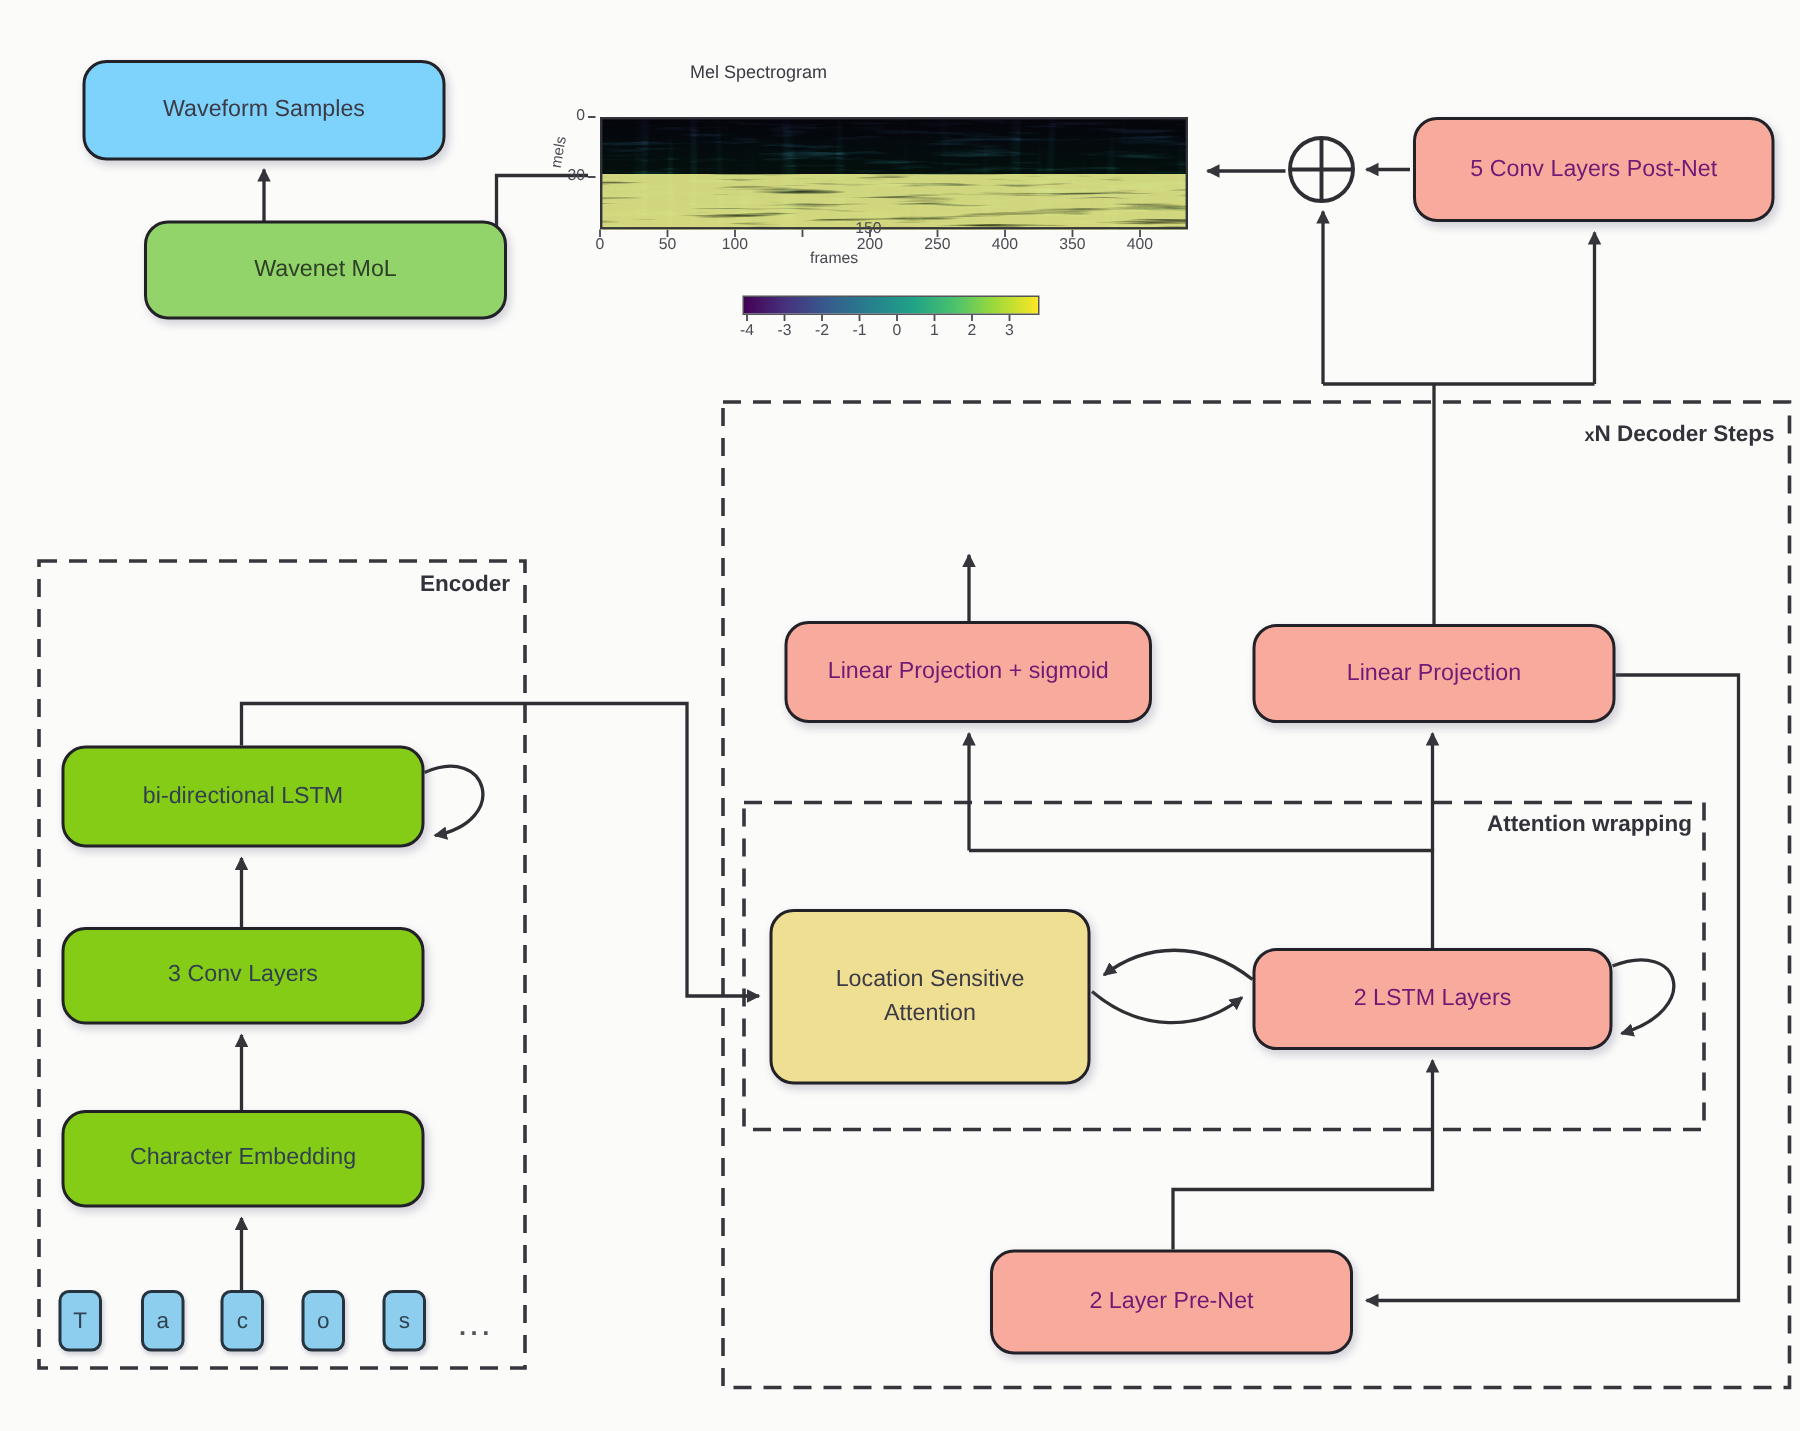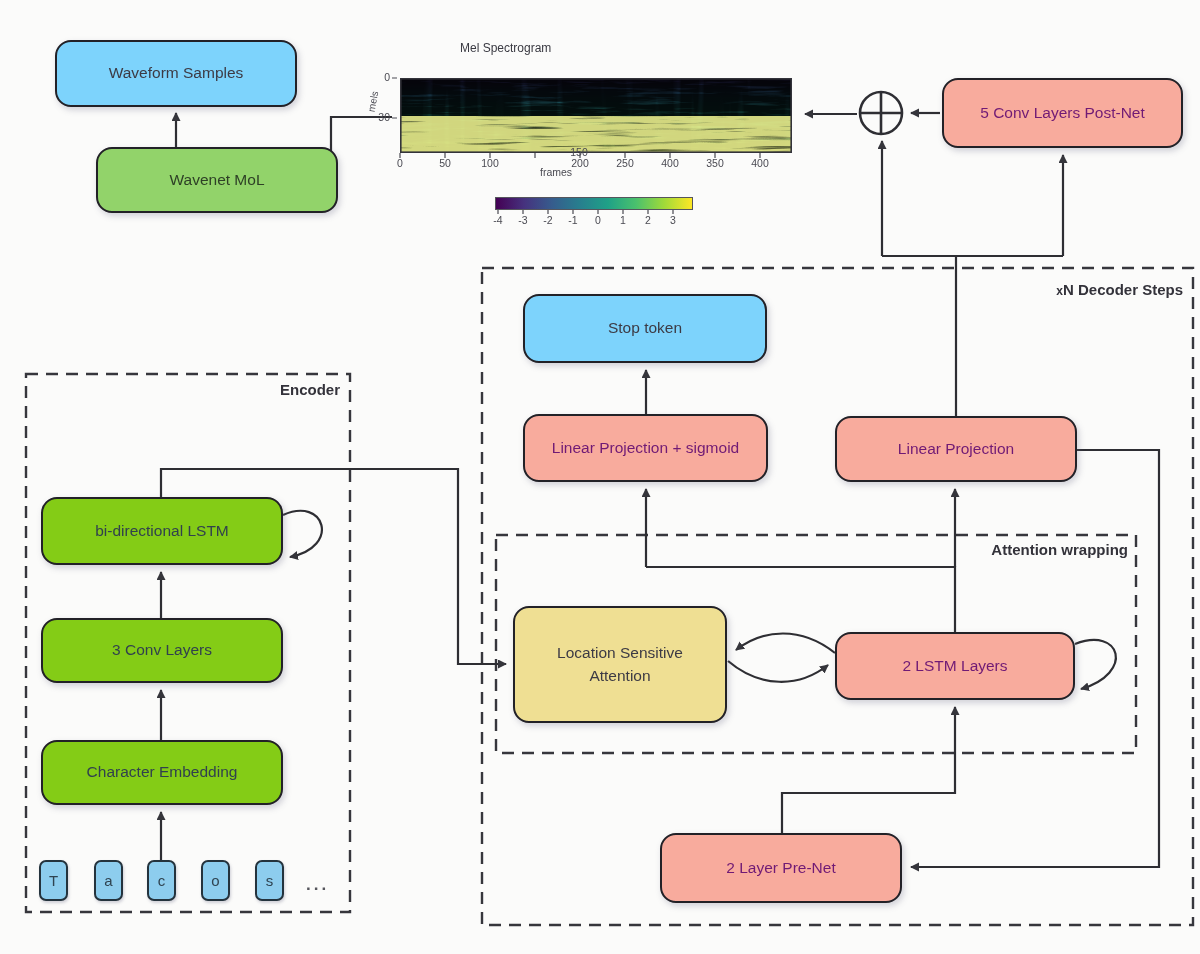--- a/index.html
+++ b/index.html
@@ -163,21 +163,20 @@
   <div class="ticklabel" style="left:636px;top:214px;width:24px;">2</div>
   <div class="ticklabel" style="left:661px;top:214px;width:24px;">3</div>
 
   <div class="grouplabel" style="left:180px;top:381px;width:160px;">Encoder</div>
   <div class="grouplabel" style="left:1000px;top:281px;width:183px;"><span style="font-size:12px;">x</span><span>N Decoder Steps</span></div>
   <div class="grouplabel" style="left:950px;top:541px;width:178px;">Attention wrapping</div>
 
   <div class="node yellow" style="left:55px;top:40px;width:242px;height:67px;">Waveform Samples</div>
   <div class="node green" style="left:55px;top:147px;width:242px;height:66px;margin-left:41px;">Wavenet MoL</div>
   <div class="node salmon" style="left:942px;top:78px;width:241px;height:70px;">5 Conv Layers Post-Net</div>
-  <div class="node yellow" style="left:523px;top:294px;width:244px;height:69px;">Stop token</div>
   <div class="node salmon" style="left:523px;top:414px;width:245px;height:68px;">Linear Projection + sigmoid</div>
   <div class="node salmon" style="left:835px;top:416px;width:242px;height:66px;">Linear Projection</div>
   <div class="node deepyellow" style="left:513px;top:606px;width:214px;height:117px;">Location Sensitive Attention</div>
   <div class="node salmon" style="left:835px;top:632px;width:240px;height:68px;">2 LSTM Layers</div>
   <div class="node salmon" style="left:660px;top:833px;width:242px;height:70px;">2 Layer Pre-Net</div>
   <div class="node blue" style="left:41px;top:497px;width:242px;height:68px;">bi-directional LSTM</div>
   <div class="node blue" style="left:41px;top:618px;width:242px;height:65px;">3 Conv Layers</div>
   <div class="node blue" style="left:41px;top:740px;width:242px;height:65px;">Character Embedding</div>
 
   <div class="letterbox" style="left:39px;">T</div>

